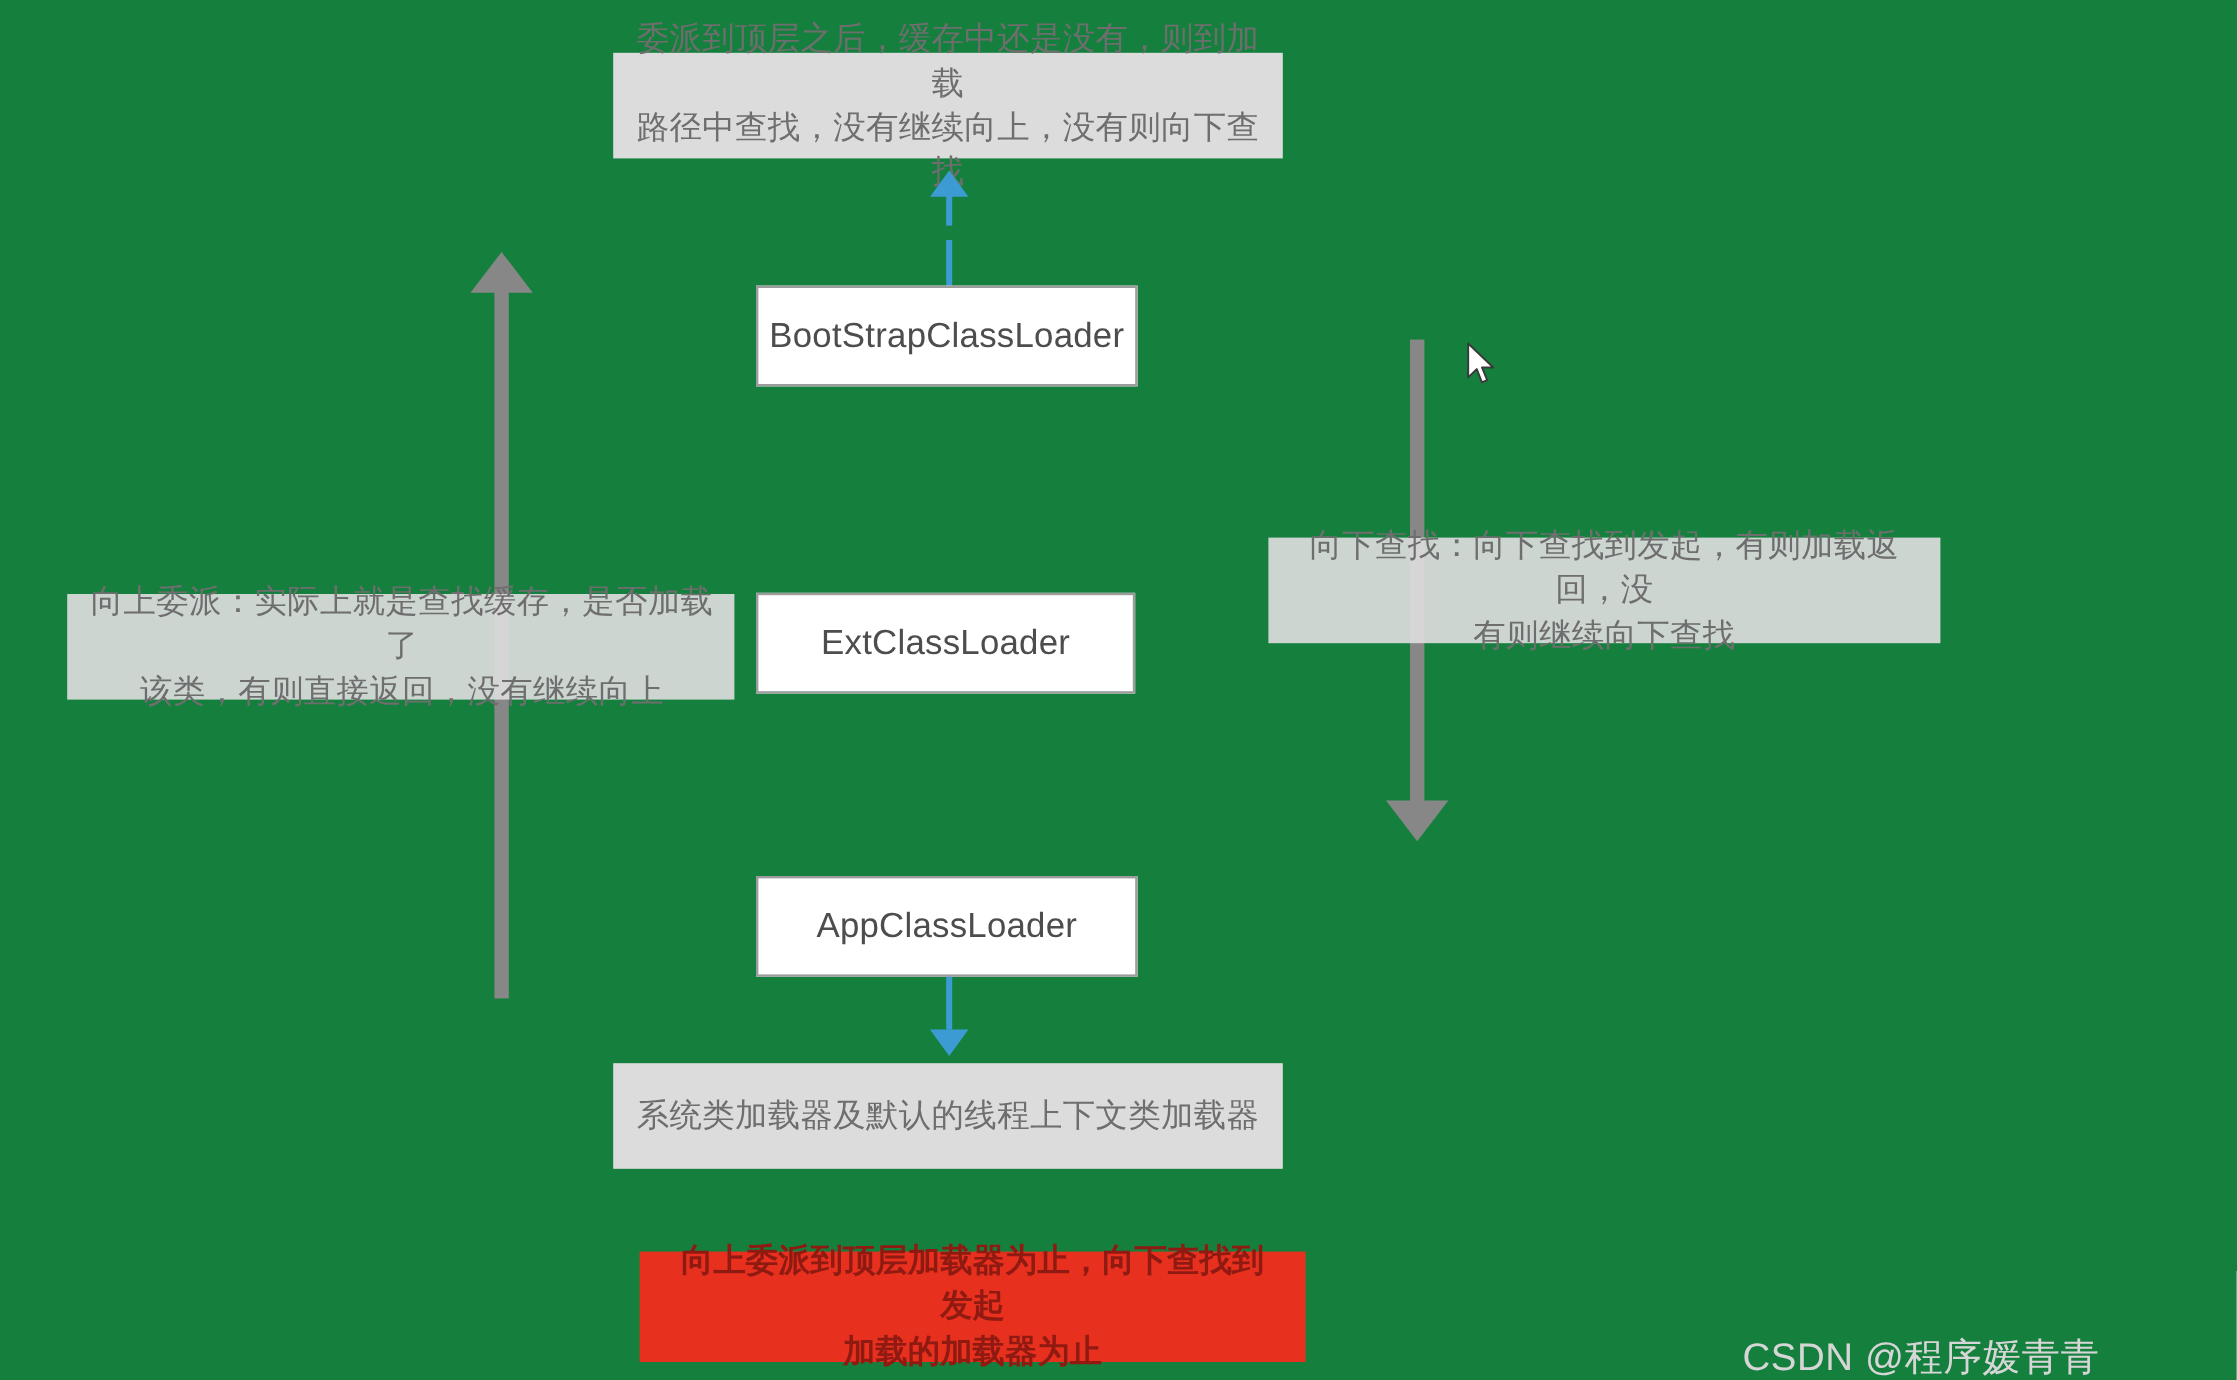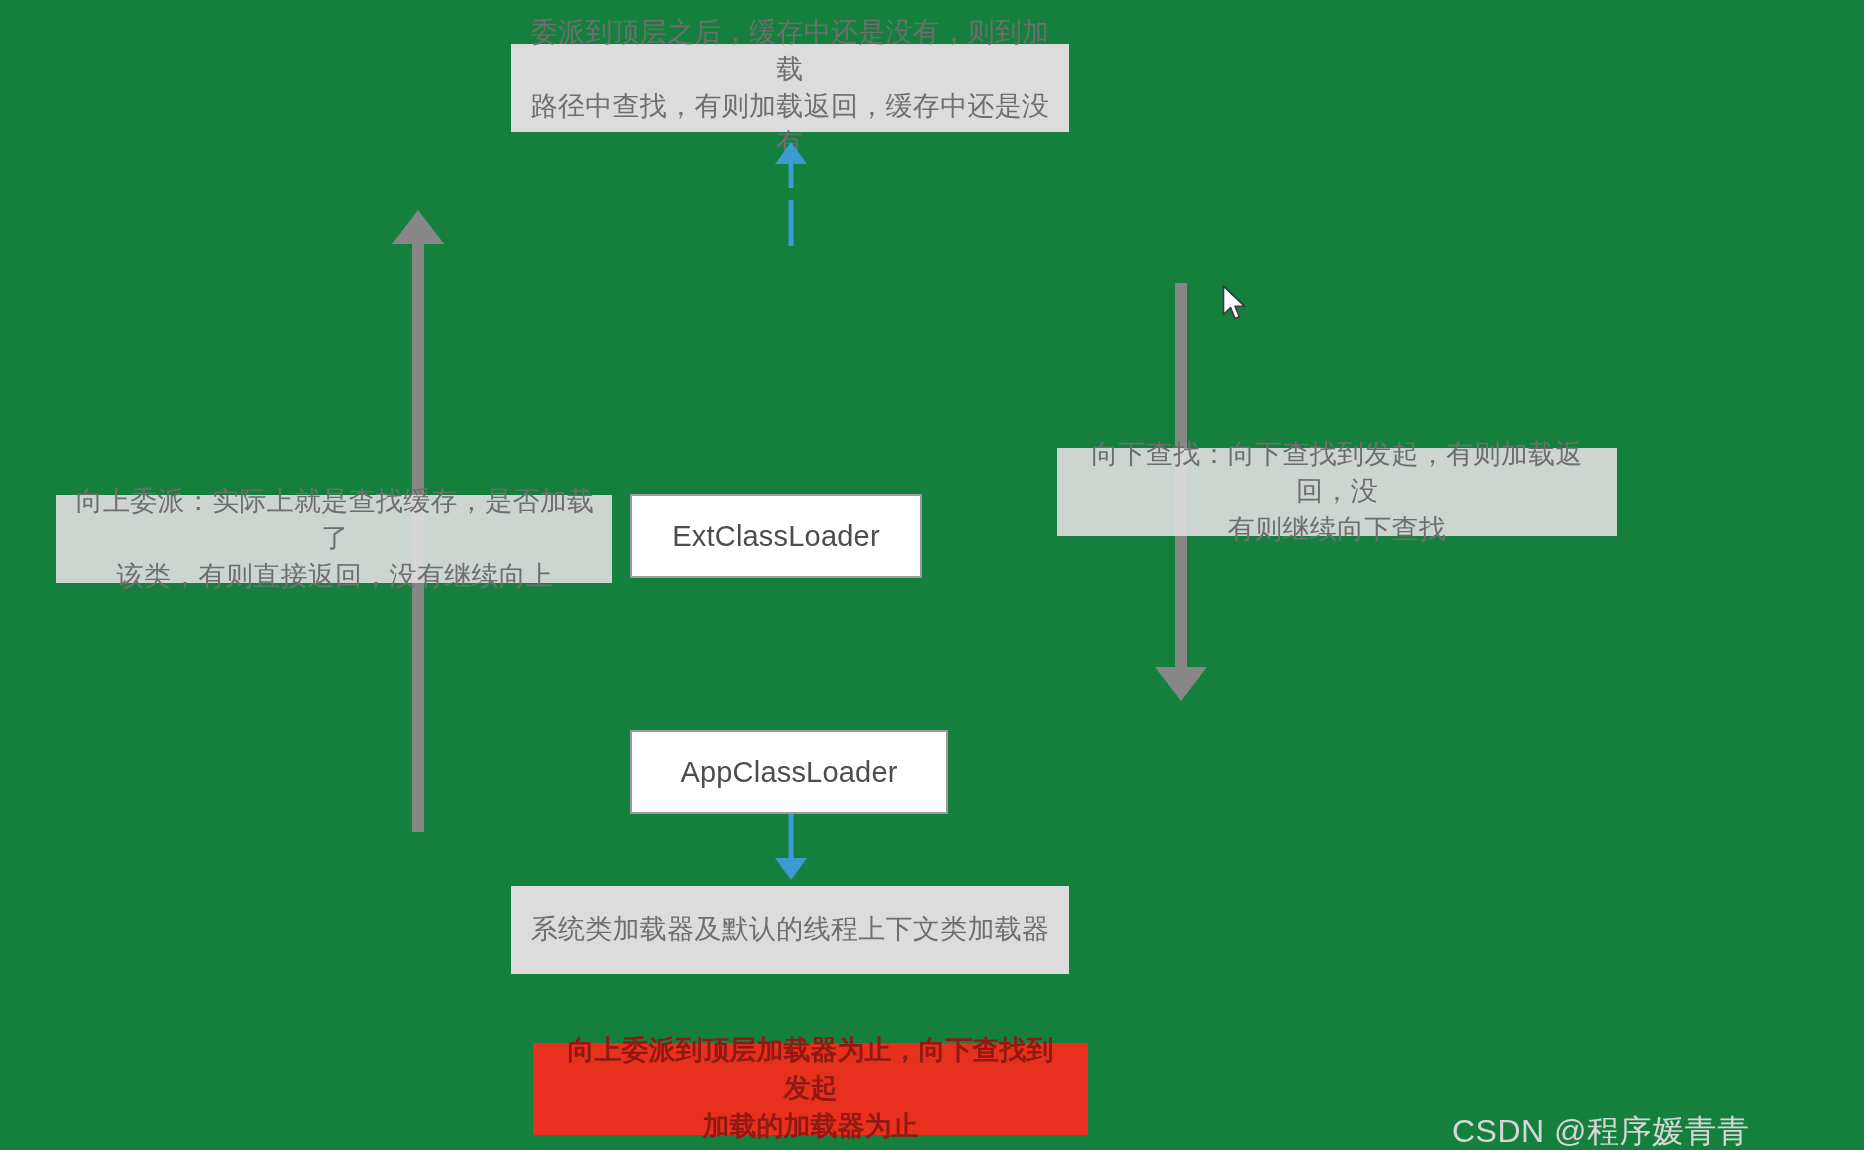--- a/index.html
+++ b/index.html
@@ -150,31 +150,34 @@
     letter-spacing: 0.5px;
   }
 </style>
 </head>
 <body>
 
 <div id="canvas">
 
   <div class="node callout" style="left:511px; top:44px; width:558px; height:88px; flex-direction:column;">
     <span class="txt">委派到顶层之后，缓存中还是没有，则到加载</span>
-    <span class="txt">路径中查找，有则加载返回，缓存中还是没有</span>
+    <span class="txt">路径中查找，没有继续向上，没有则向下查找</span>
   </div>
 
   <div class="blue-arrow up" style="left:774px; top:142px; width:34px; height:104px;">
     <span class="bhead"></span>
     <span class="bshaft seg1"></span>
     <span class="bshaft seg2"></span>
   </div>
 
-
-  <div class="node loaderbox" style="left:630px; top:494px; width:292px; height:84px;">
+  <div class="node loaderbox" style="left:630px; top:238px; width:318px; height:84px;">
+    <span>BootStrapClassLoader</span>
+  </div>
+
+  <div class="node loaderbox" style="left:630px; top:494px; width:316px; height:84px;">
     <span>ExtClassLoader</span>
   </div>
 
   <div class="node loaderbox" style="left:630px; top:730px; width:318px; height:84px;">
     <span>AppClassLoader</span>
   </div>
 
   <div class="blue-arrow down" style="left:774px; top:814px; width:34px; height:66px;">
     <span class="bshaft seg1"></span>
     <span class="bhead"></span>

